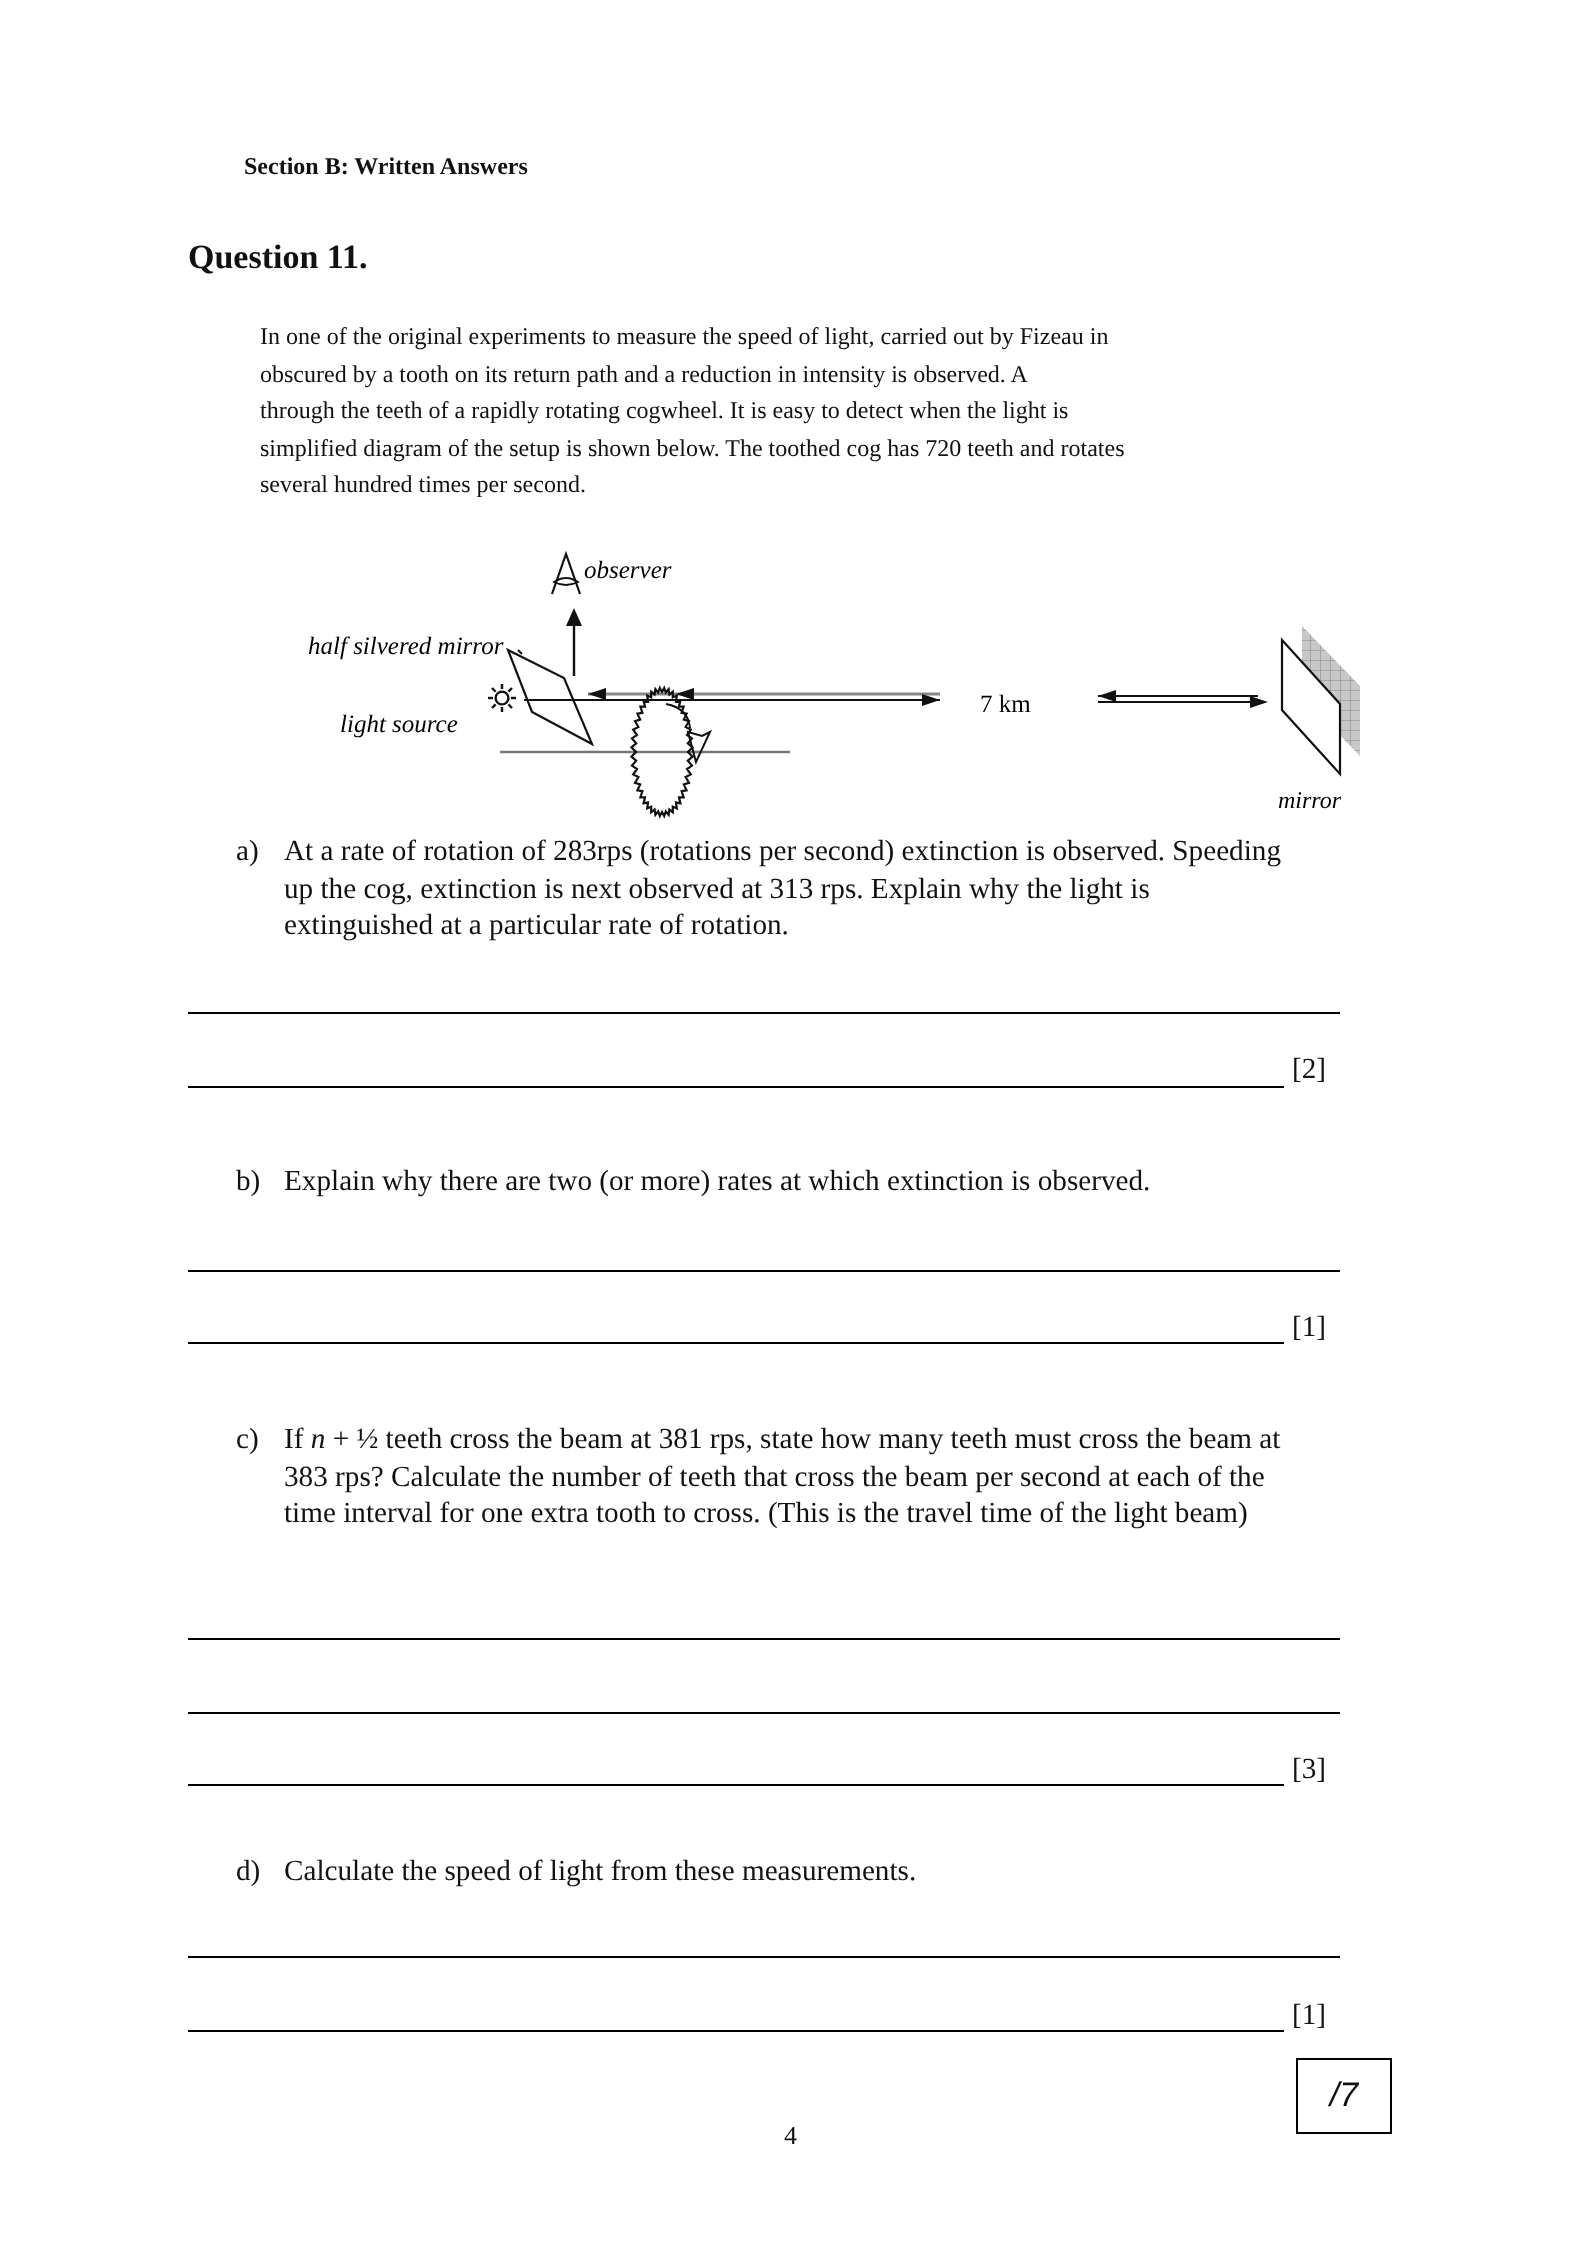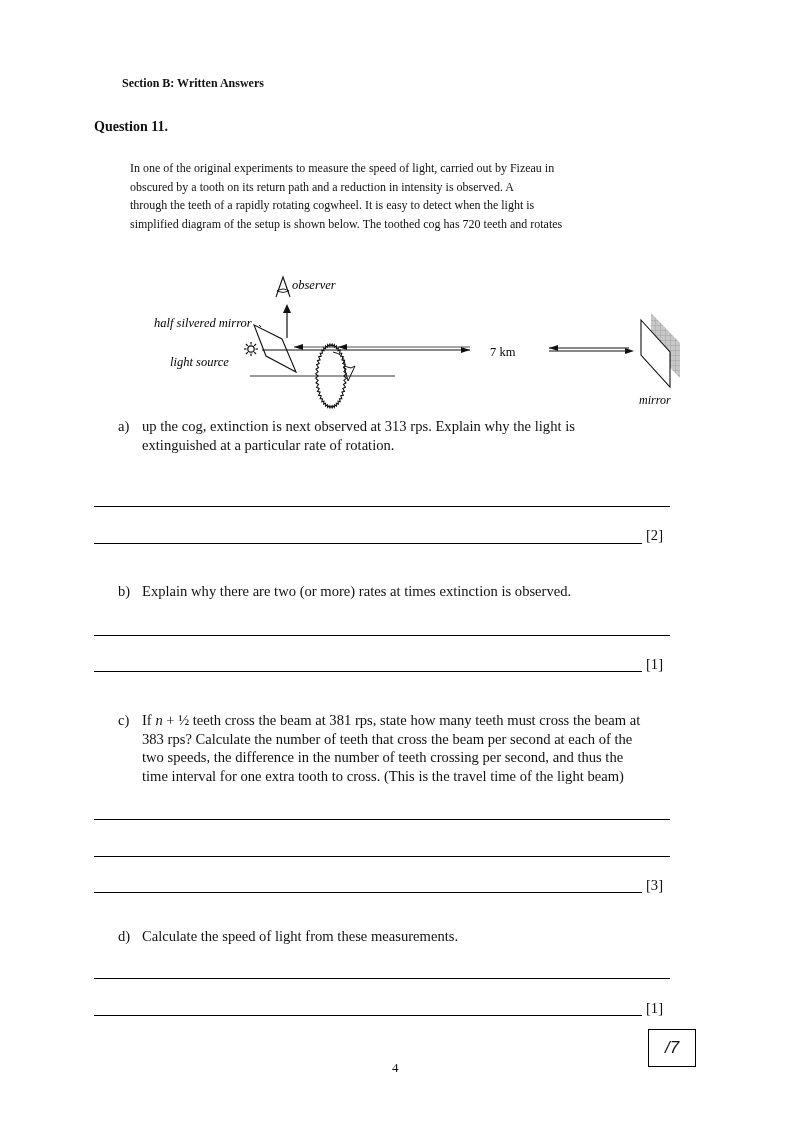--- a/index.html
+++ b/index.html
@@ -1,20 +1,20 @@
 <!DOCTYPE html>
 <html><head>
 <meta charset="utf-8">
 <style>
   html, body { margin: 0; padding: 0; background: #ffffff; }
   body { width: 793px; height: 1123px; position: relative; overflow: hidden;
          font-family: "Liberation Serif", "DejaVu Serif", serif; color: #111; }
   .abs { position: absolute; }
   .section-title { left: 94px; top: 76px; font-size: 12px; font-weight: bold; white-space: nowrap; margin-left: 28px; }
-  .question-title { left: 94px; top: 119px; font-size: 14px; font-weight: bold; white-space: nowrap; }
+  .question-title { left: 94px; top: 119px; font-size: 17px; font-weight: bold; white-space: nowrap; }
   .intro { left: 118px; top: 159px; width: 590px; font-size: 12px; line-height: 18.5px; margin-left: 12px; }
   .intro .line { display: block; white-space: nowrap; }
   .part { left: 118px; font-size: 14.6px; line-height: 18.5px; }
   .part .label { position: absolute; left: 0; top: 0; }
   .part .text { position: absolute; left: 24px; top: 0; width: 570px; }
   .part .text .line { display: block; white-space: nowrap; }
   .answer-line { position: absolute; left: 94px; height: 0; border-top: 1.3px solid #000; }
   .answer-line.full { width: 576px; }
   .answer-line.short { width: 548px; }
   .marks { position: absolute; left: 646px; font-size: 14.6px; white-space: nowrap; }
@@ -28,20 +28,21 @@
 <body>
 
 <div class="abs section-title">Section B: Written Answers</div>
 <div class="abs question-title">Question 11.</div>
 
 <div class="abs intro">
   <span class="line">In one of the original experiments to measure the speed of light, carried out by Fizeau in</span>
   <span class="line">obscured by a tooth on its return path and a reduction in intensity is observed. A</span>
   <span class="line">through the teeth of a rapidly rotating cogwheel. It is easy to detect when the light is</span>
   <span class="line">simplified diagram of the setup is shown below. The toothed cog has 720 teeth and rotates</span>
+  <span class="line">several hundred times per second.</span>
 </div>
 
 <svg class="abs" style="left:0;top:0;" width="793" height="420">
   <defs>
     <pattern id="hatch" width="5" height="5" patternUnits="userSpaceOnUse">
       <rect width="5" height="5" fill="#bdbdbd"></rect>
       <path d="M0 0 H5 M0 0 V5" stroke="#8a8a8a" stroke-width="0.8"></path>
     </pattern>
   </defs>
 
@@ -107,44 +108,44 @@
   <g>
     <polygon points="651,313 680,343 680,378 651,348" fill="url(#hatch)" opacity="0.85"></polygon>
     <polygon points="641,320 670,352 670,387 641,355" fill="#fff" stroke="#111" stroke-width="1.1"></polygon>
   </g>
   <text x="639" y="404" font-size="12" font-style="italic">mirror</text>
 </svg>
 
 <div class="abs part" style="top:417px;">
   <span class="label">a)</span>
   <div class="text">
+    <span class="line">At a rate of rotation of 283rps (rotations per second) extinction is observed. Speeding</span>
     <span class="line">up the cog, extinction is next observed at 313 rps. Explain why the light is</span>
     <span class="line">extinguished at a particular rate of rotation.</span>
   </div>
 </div>
 <div class="answer-line full" style="top:506px;"></div>
 <div class="answer-line short" style="top:543px;"></div>
 <div class="marks" style="top:527px;">[2]</div>
 
 <div class="abs part" style="top:582px;">
   <span class="label">b)</span>
   <div class="text">
-    <span class="line">Explain why there are two (or more) rates at times extinction is observed.</span>
+    <span class="line">Explain why there are two (or more) rates at which extinction is observed.</span>
   </div>
 </div>
 <div class="answer-line full" style="top:635px;"></div>
 <div class="answer-line short" style="top:671px;"></div>
 <div class="marks" style="top:656px;">[1]</div>
 
 <div class="abs part" style="top:711px;">
   <span class="label">c)</span>
   <div class="text">
     <span class="line"><span>If </span><i>n</i><span> + ½ teeth cross the beam at 381 rps, state how many teeth must cross the beam at</span></span>
     <span class="line">383 rps? Calculate the number of teeth that cross the beam per second at each of the</span>
-    <span class="line">two speeds, the difference in the number of teeth crossing per second, and thus the</span>
     <span class="line">time interval for one extra tooth to cross. (This is the travel time of the light beam)</span>
   </div>
 </div>
 <div class="answer-line full" style="top:819px;"></div>
 <div class="answer-line full" style="top:856px;"></div>
 <div class="answer-line short" style="top:892px;"></div>
 <div class="marks" style="top:877px;">[3]</div>
 
 <div class="abs part" style="top:927px;">
   <span class="label">d)</span>

